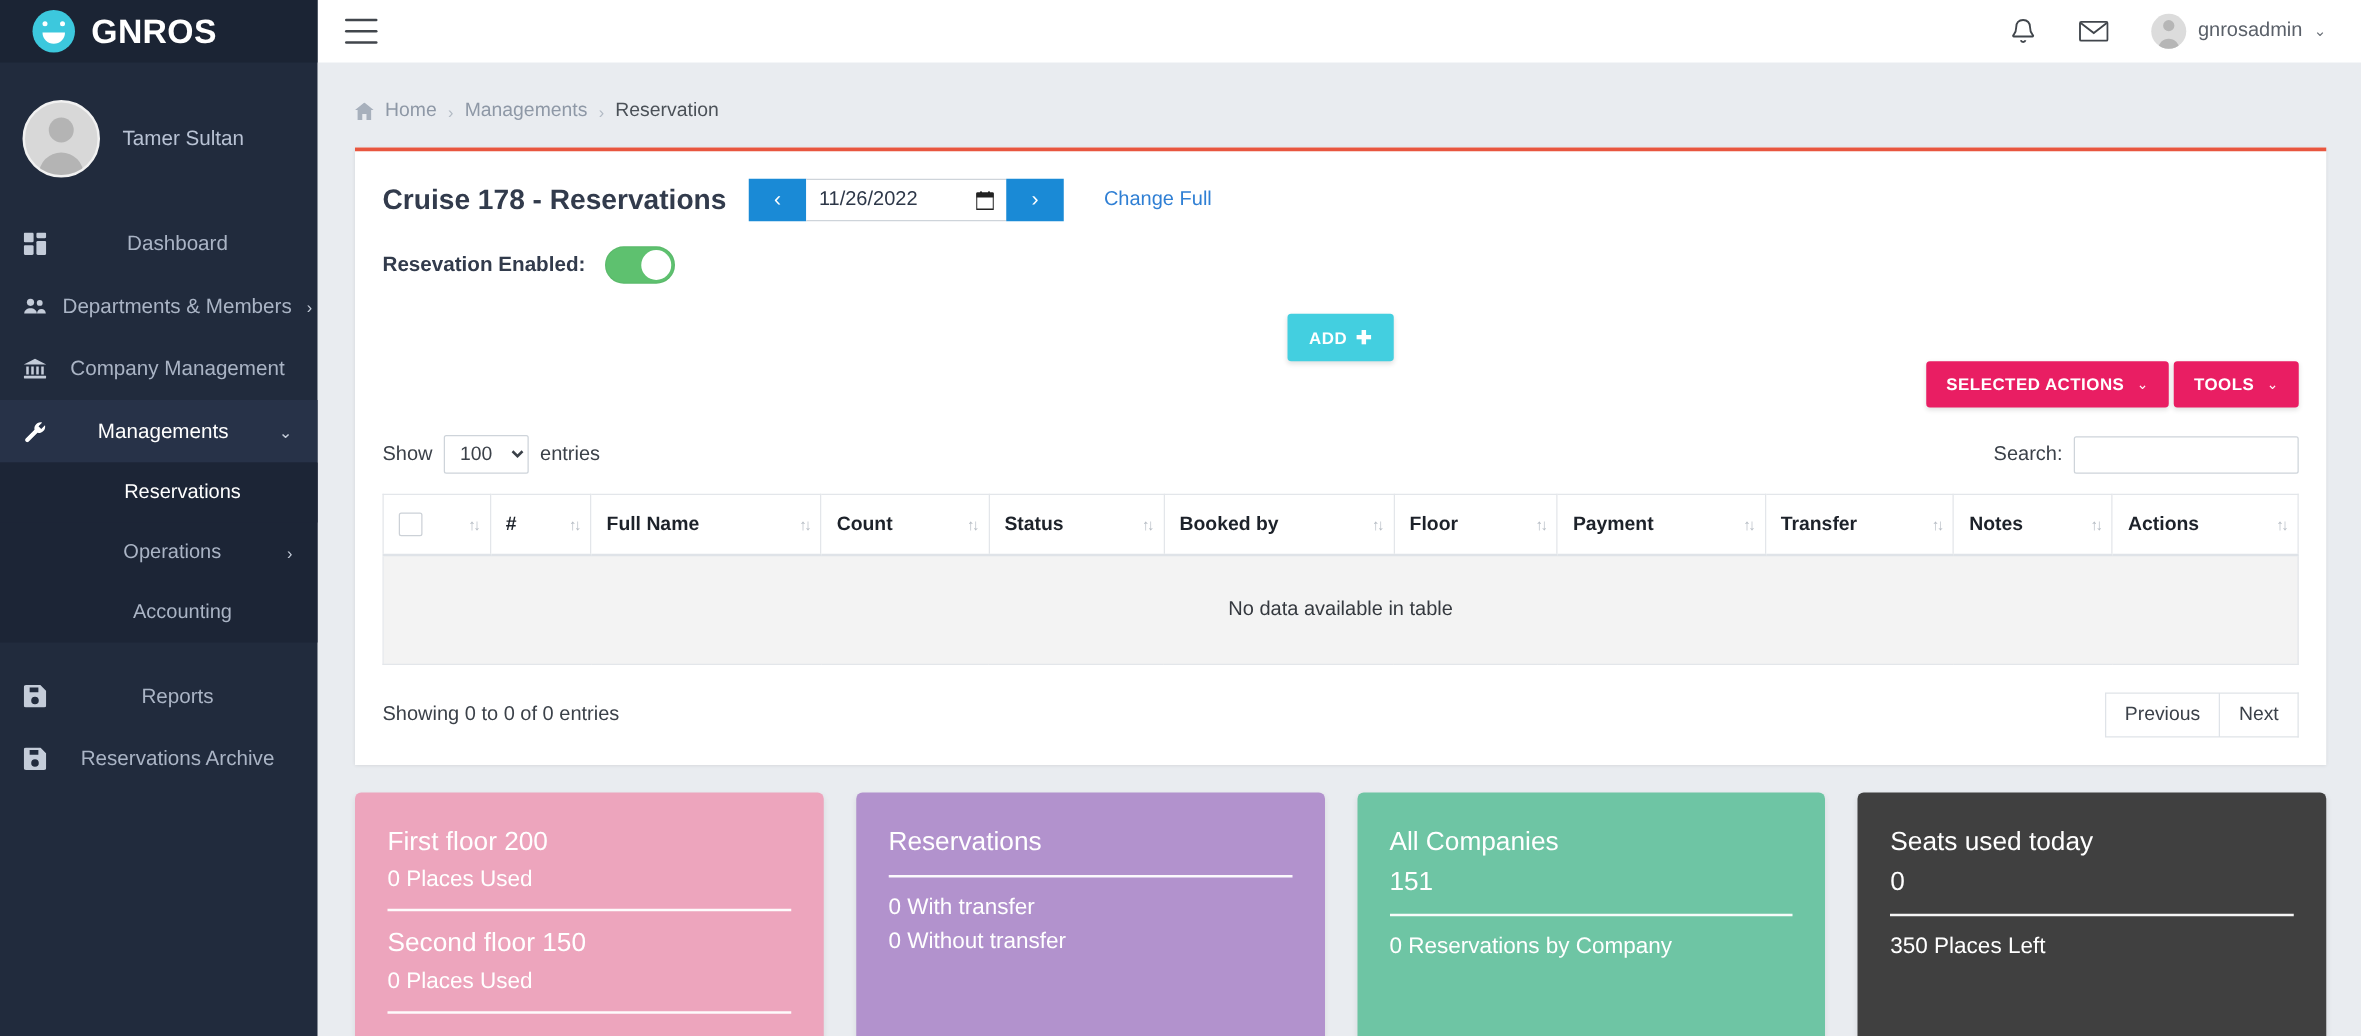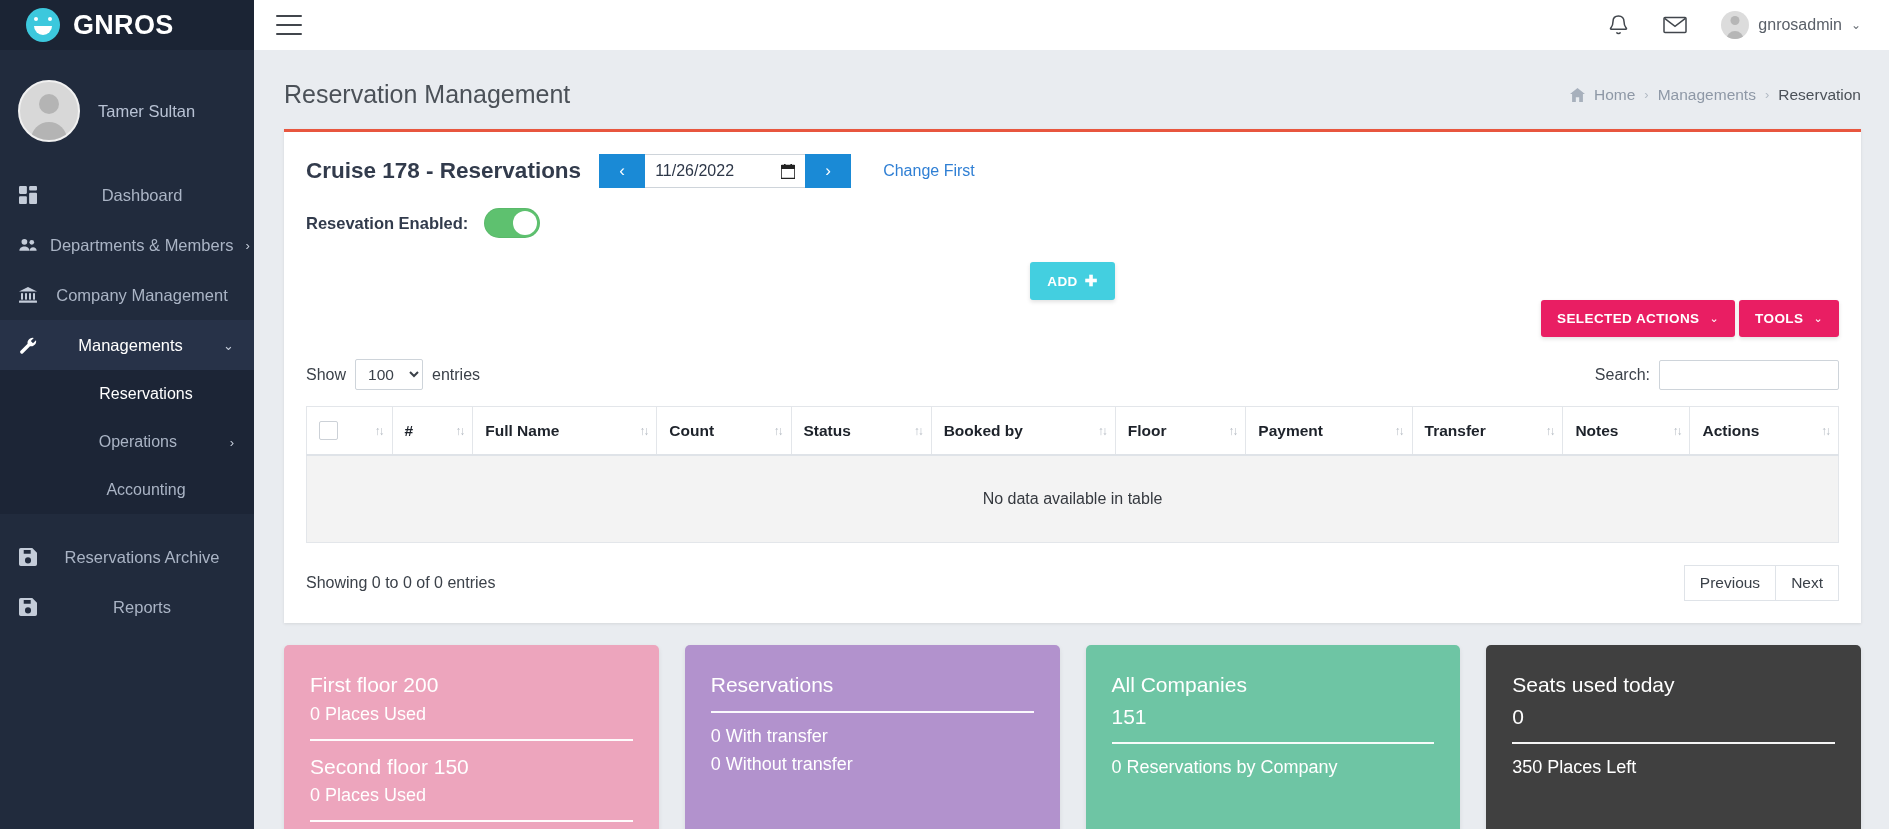--- a/index.html
+++ b/index.html
@@ -295,30 +295,30 @@
       </div>
 
       <div class="nav-sep"></div>
 
       <div class="nav-item">
         <span class="ico">
           <svg viewBox="0 0 16 16">
               <path d="M1.6 0h10.2L16 4.2v10.2A1.6 1.6 0 0 1 14.4 16H1.6A1.6 1.6 0 0 1 0 14.4V1.6A1.6 1.6 0 0 1 1.6 0zm2.6 1.7v3.4h6.2V1.7zM8 8.3a2.7 2.7 0 1 0 0 5.4 2.7 2.7 0 0 0 0-5.4z"></path>
             </svg>
         </span>
-        <span class="label">Reservations Archive</span>
+        <span class="label">Reports</span>
       </div>
 
       <div class="nav-item">
         <span class="ico">
           <svg viewBox="0 0 16 16">
               <path d="M1.6 0h10.2L16 4.2v10.2A1.6 1.6 0 0 1 14.4 16H1.6A1.6 1.6 0 0 1 0 14.4V1.6A1.6 1.6 0 0 1 1.6 0zm2.6 1.7v3.4h6.2V1.7zM8 8.3a2.7 2.7 0 1 0 0 5.4 2.7 2.7 0 0 0 0-5.4z"></path>
             </svg>
         </span>
-        <span class="label">Reports</span>
+        <span class="label">Reservations Archive</span>
       </div>
 
     </nav>
   </aside>
 
   <div class="main">
 
     <header class="topbar">
       <div class="hamburger">
         <span></span>
@@ -340,21 +340,20 @@
         </span>
         <span class="user-chip">
           <span class="avatar-sm"></span>
           <span class="user-name">gnrosadmin</span>
           <span class="chev">⌄</span>
         </span>
       </div>
     </header>
 
     <div class="page-head">
-      <h1 class="page-title">Reservation Management</h1>
       <nav class="breadcrumb">
         <span class="home-ico">
           <svg width="15" height="14" viewBox="0 0 16 15">
               <path d="M8 0L0 6.4h2.2V15h4V9.8h3.6V15h4V6.4H16z"></path>
             </svg>
         </span>
         <span class="crumb">Home</span>
         <span class="sepc">›</span>
         <span class="crumb">Managements</span>
         <span class="sepc">›</span>
@@ -375,21 +374,21 @@
                 <svg width="14" height="15" viewBox="0 0 14 15">
                     <rect x="0" y="1.6" width="14" height="13" rx="1" fill="none" stroke="#222" stroke-width="1.6"></rect>
                     <rect x="0" y="1.6" width="14" height="3.4"></rect>
                     <rect x="3" y="0" width="1.6" height="3"></rect>
                     <rect x="9.4" y="0" width="1.6" height="3"></rect>
                   </svg>
               </span>
             </div>
             <button class="sq-btn">›</button>
           </div>
-          <a class="change-date">Change First</a>
+          <a class="change-date">Change Full</a>
         </div>
 
         <div class="toggle-row">
           <span class="toggle-label">Resevation Enabled:</span>
           <div class="switch">
             <div class="knob"></div>
           </div>
         </div>
 
         <div class="btn-row">

